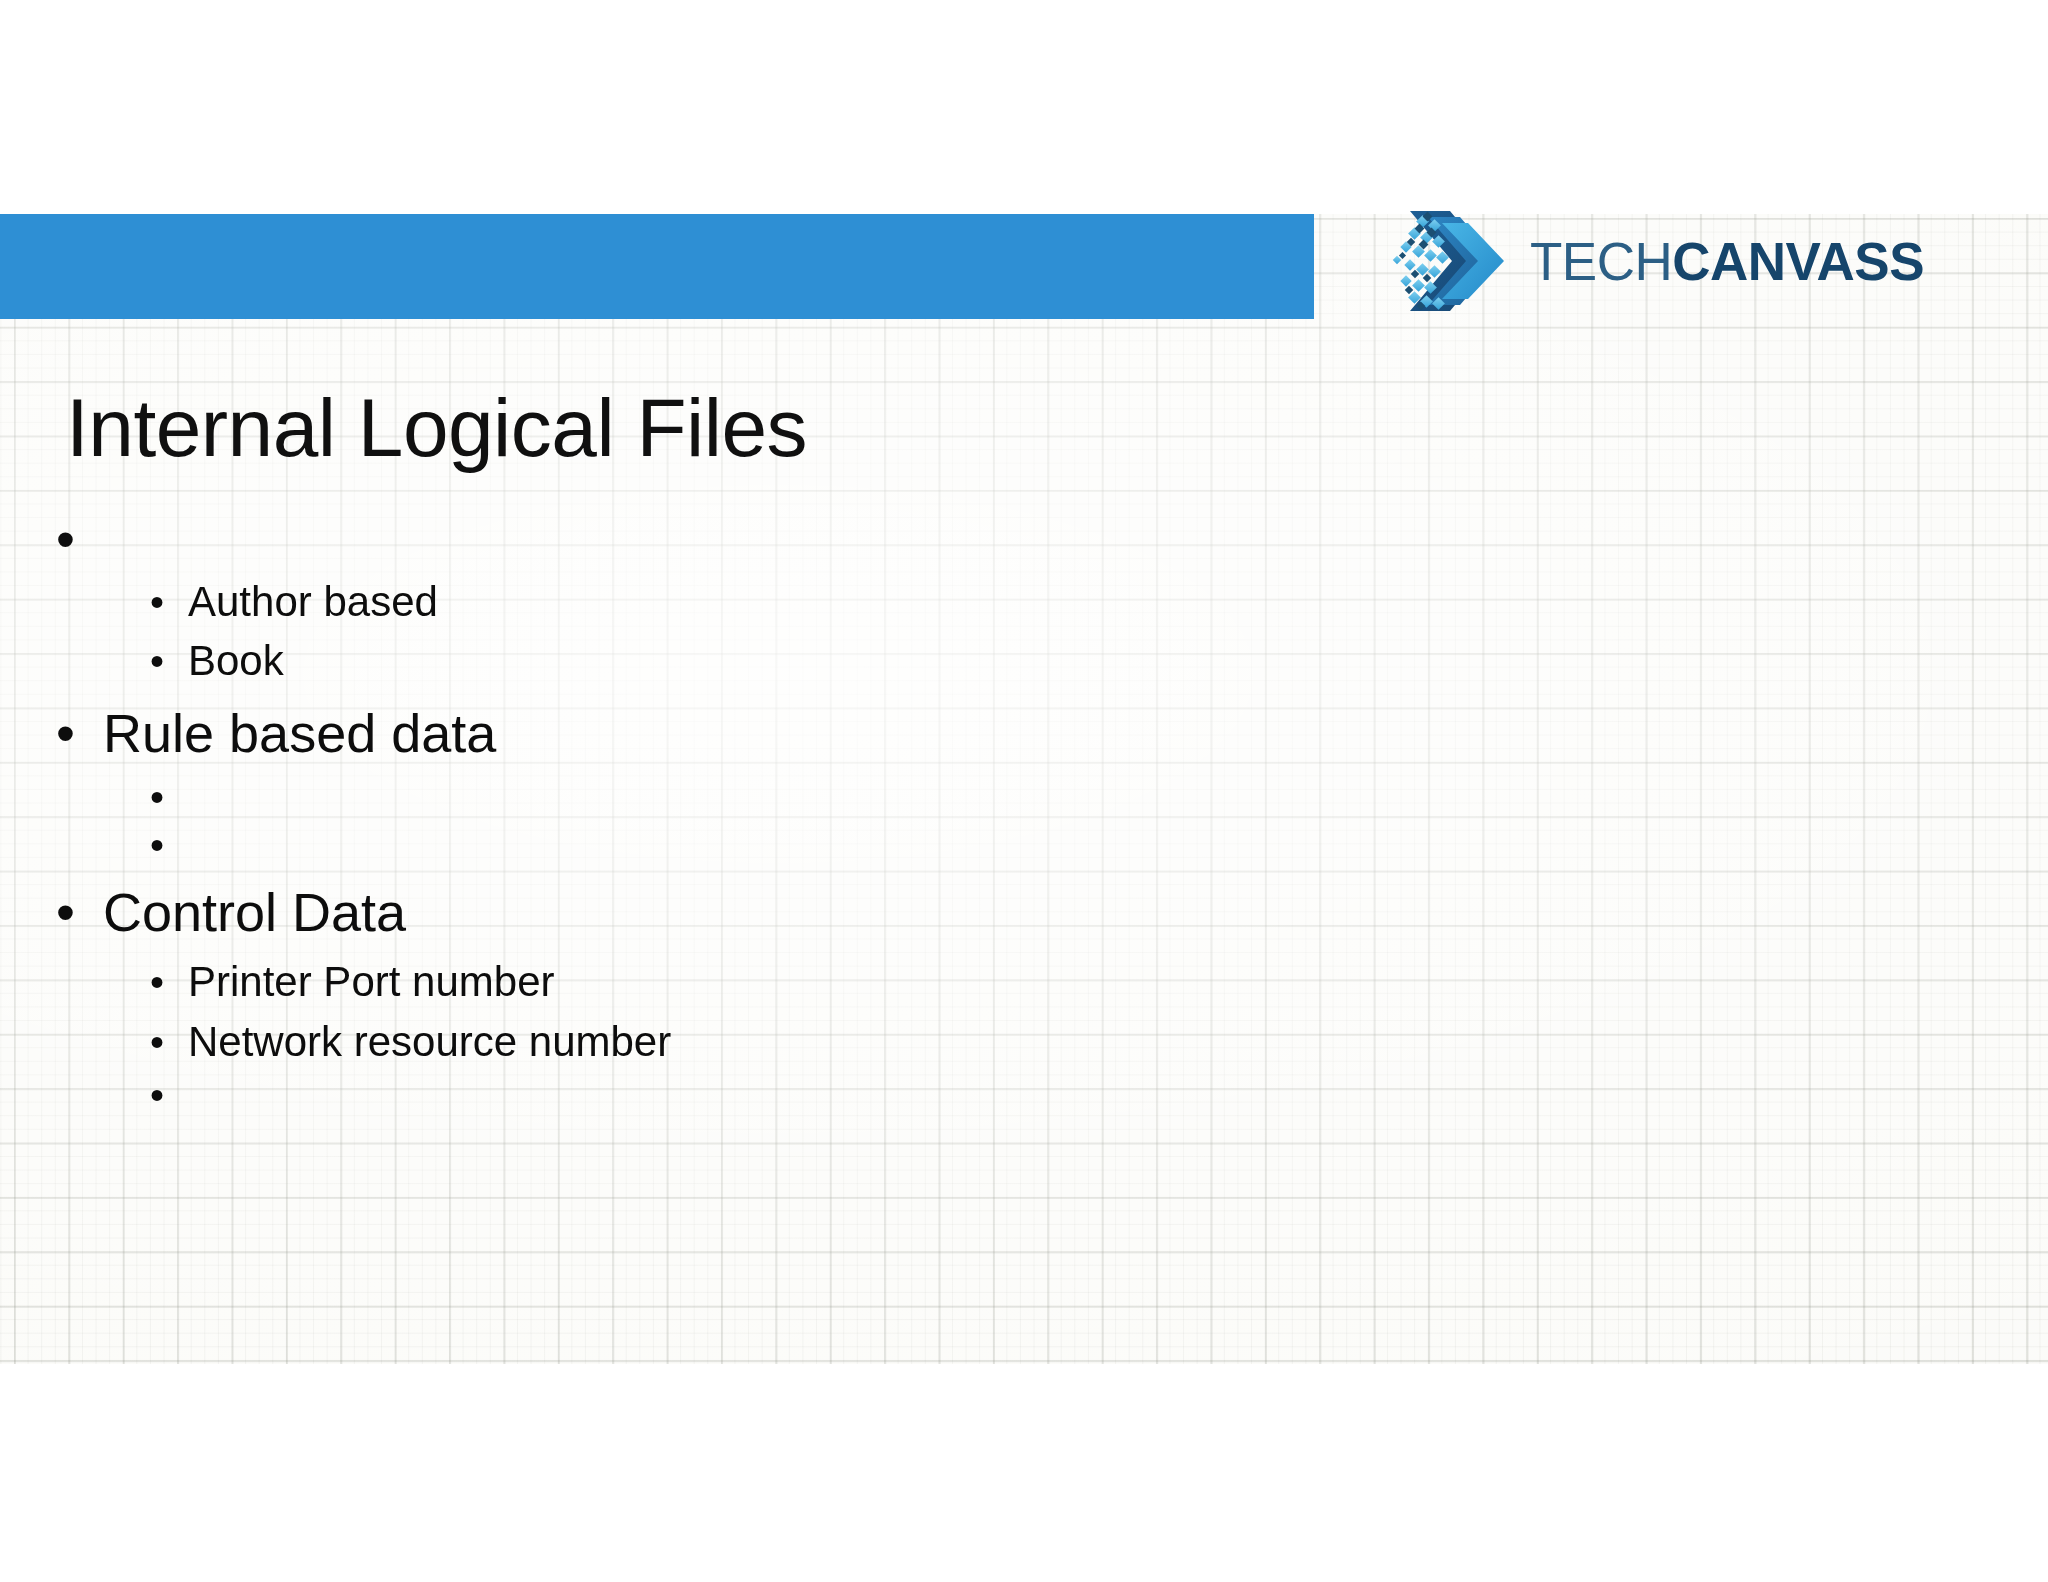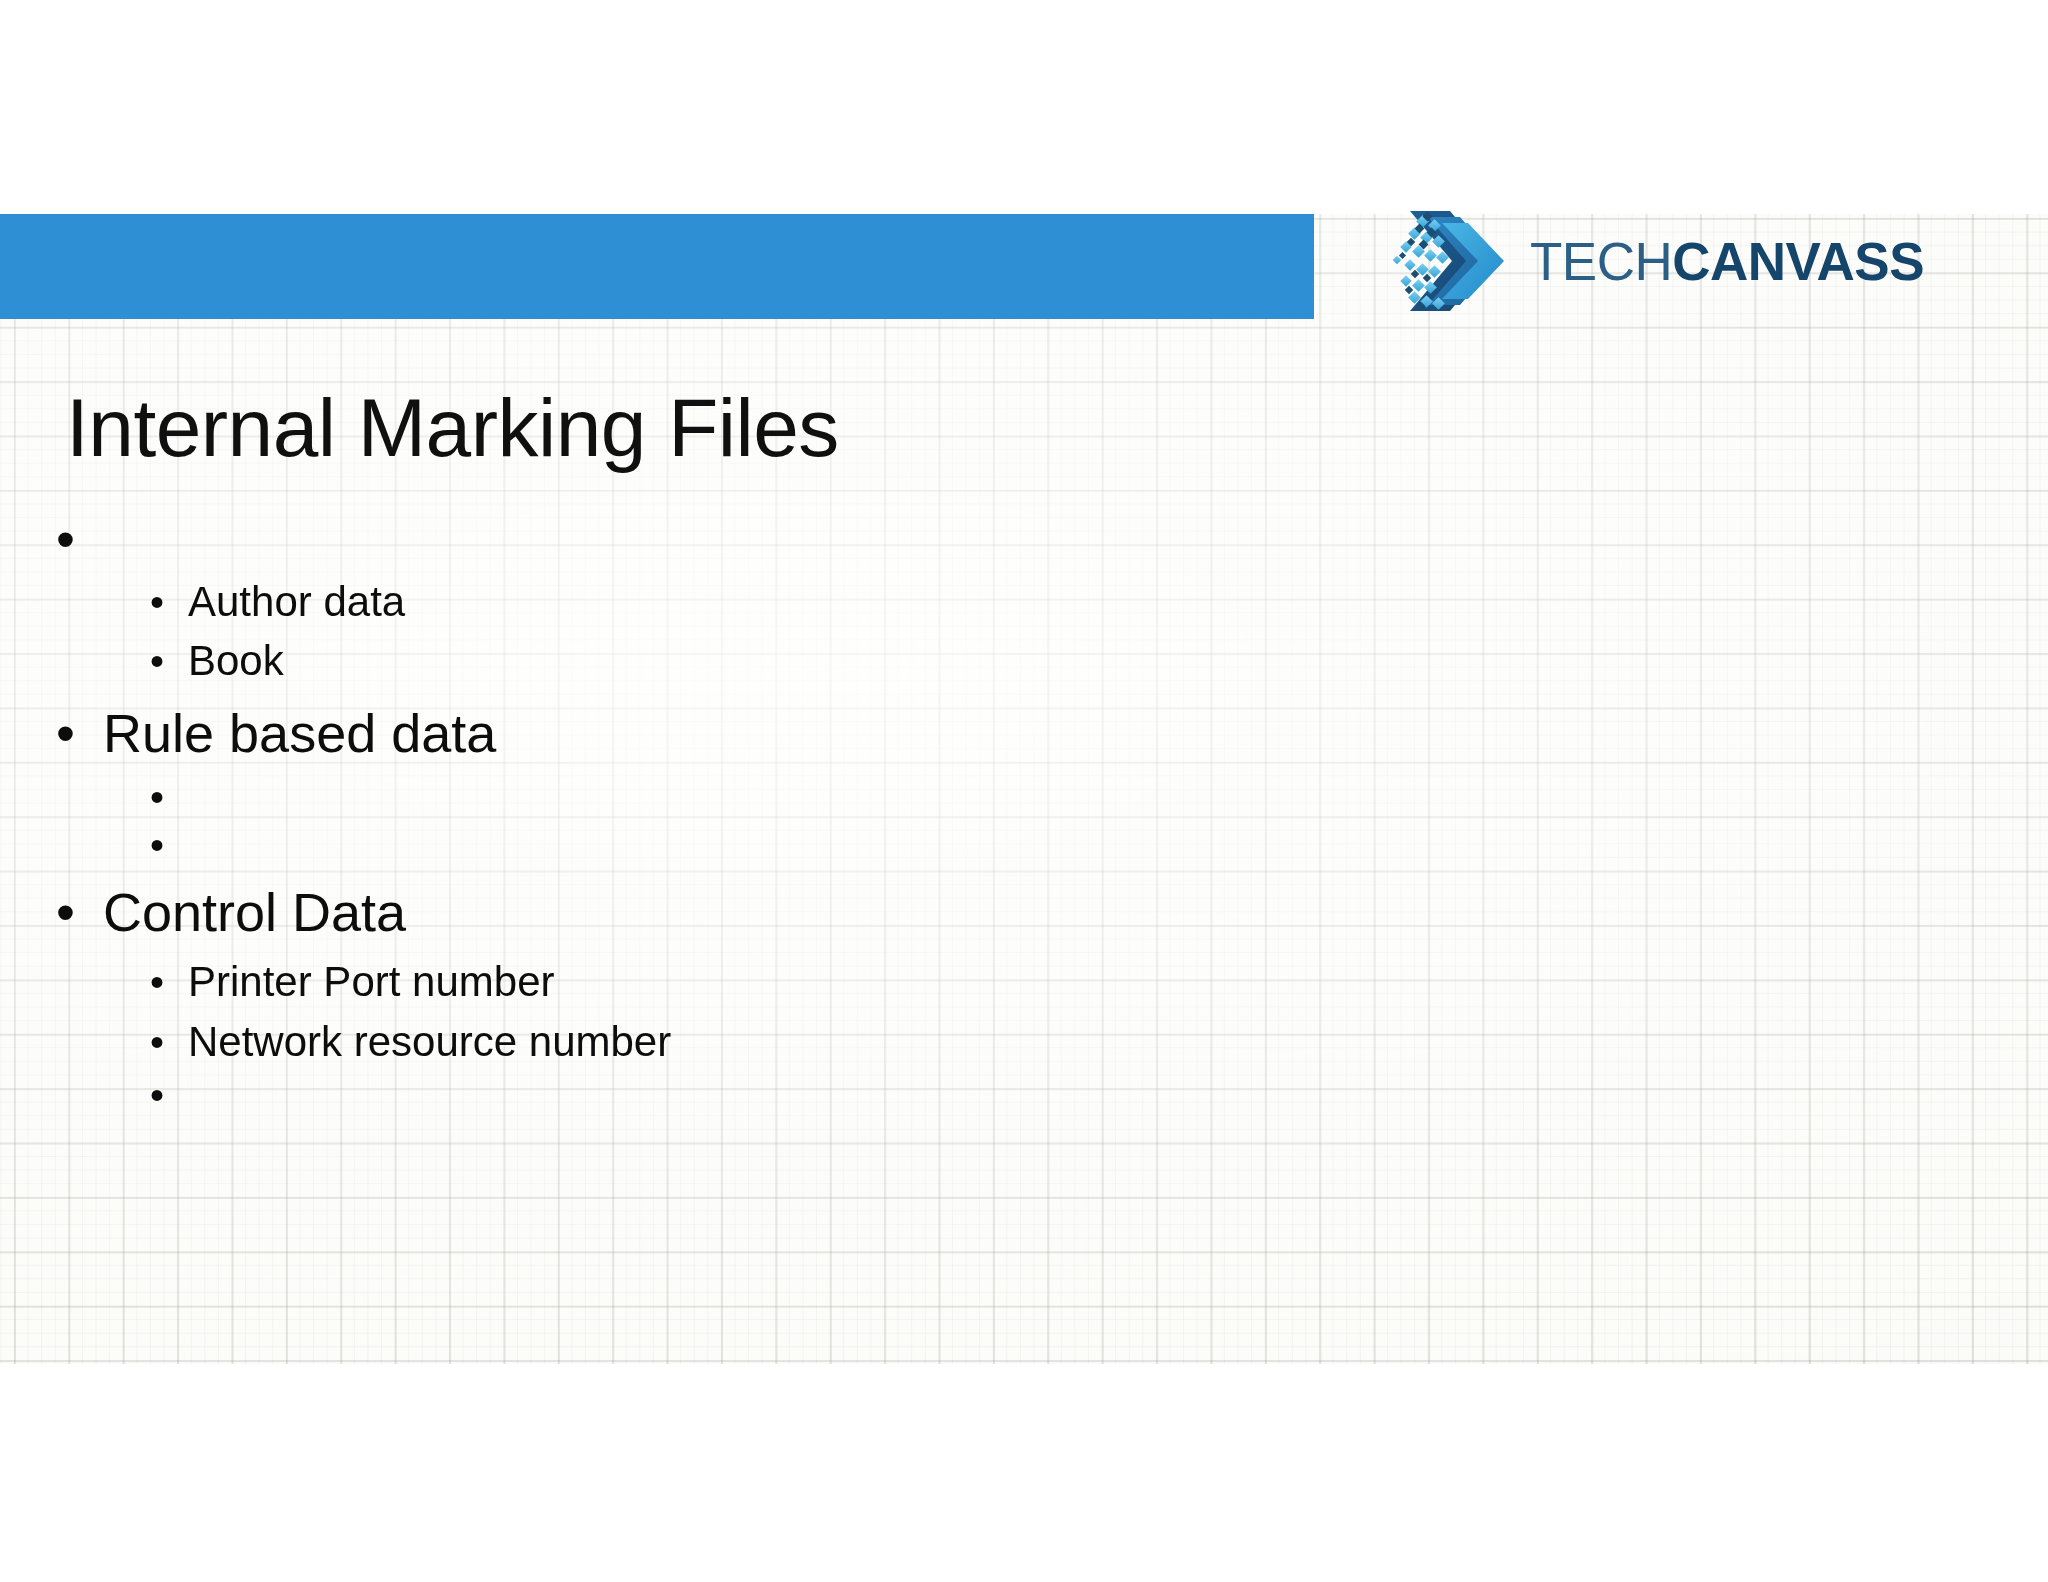--- a/index.html
+++ b/index.html
@@ -217,32 +217,32 @@
         <rect x="20" y="46" width="5" height="5" transform="rotate(45 22.5 48.5)"></rect>
         <rect x="32" y="64" width="6" height="6" transform="rotate(45 35 67)"></rect>
         <rect x="44" y="68" width="6" height="6" transform="rotate(45 47 71)"></rect>
         <rect x="26" y="80" width="6" height="6" transform="rotate(45 29 83)"></rect>
         <rect x="38" y="96" width="6" height="6" transform="rotate(45 41 99)"></rect>
       </g>
     </svg>
     <div id="logo-word"><span class="lw-light">TECH</span><span class="lw-bold">CANVASS</span></div>
   </div>
 
-  <h1 id="page-title">Internal Marking Files</h1>
+  <h1 id="page-title">Internal Logical Files</h1>
 
   <div id="body-list">
 
     <div class="group">
       <div class="l1">
         <span class="dot">•</span>
       </div>
       <div class="sub">
         <div class="l2">
           <span class="dot">•</span>
-          <span>Author data</span>
+          <span>Author based</span>
         </div>
         <div class="l2">
           <span class="dot">•</span>
           <span>Book</span>
         </div>
       </div>
     </div>
 
     <div class="group">
       <div class="l1">

